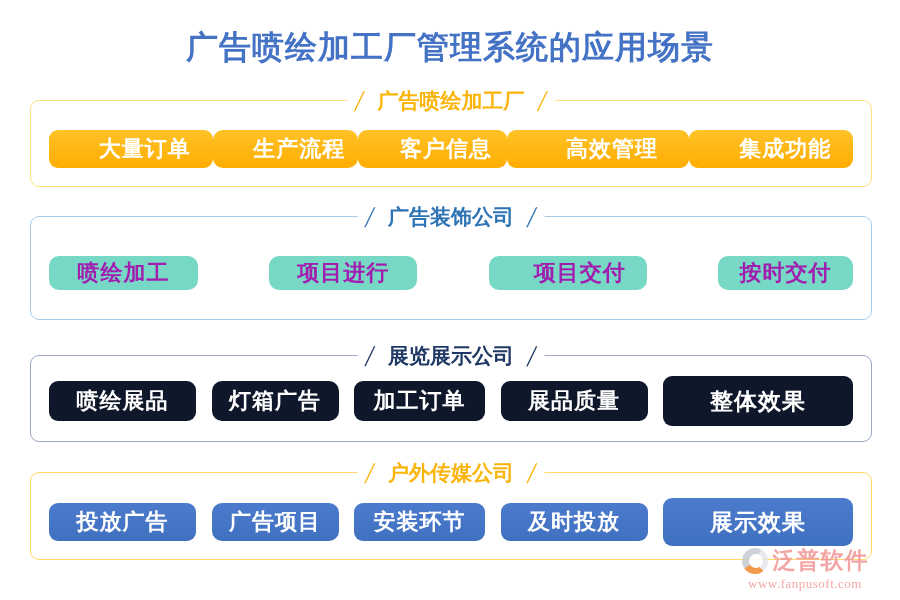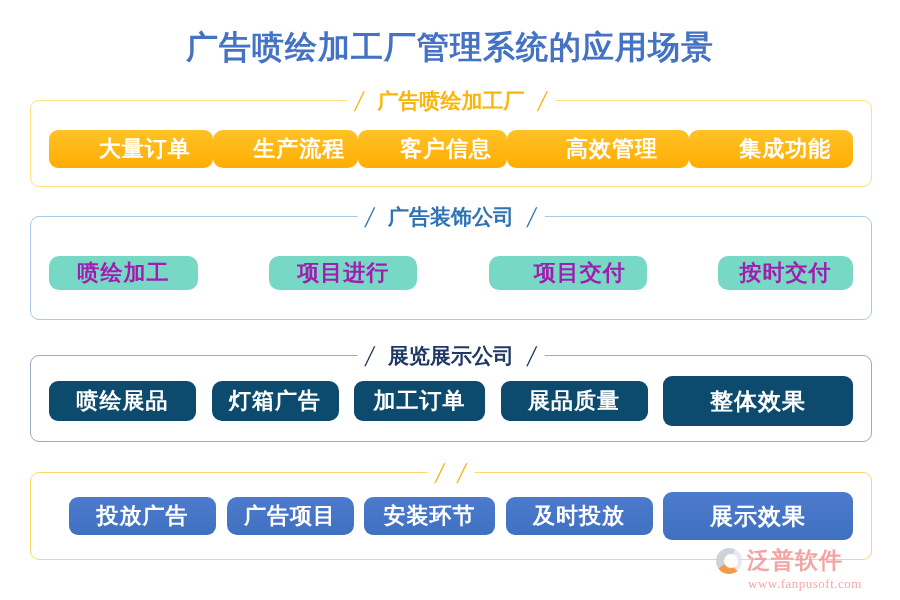--- a/index.html
+++ b/index.html
@@ -29,40 +29,40 @@
   .sec1 .sec-header,.sec4 .sec-header{color:#FBB40A;}
   .sec2 .sec-header{color:#2E74B5;}
   .sec3 .sec-header{color:#1F3864;}
   .row{
     position:absolute;left:18px;right:18px;
     display:flex;justify-content:space-between;align-items:center;
   }
   .sec1 .row{top:28px;height:40px;}
   .sec2 .row{top:34px;height:44px;}
   .sec3 .row{top:20px;height:50px;}
-  .sec4 .row{top:19px;height:48px;margin-left:20px;}
+  .sec4 .row{top:25px;height:48px;}
   .chip{
     display:flex;align-items:center;justify-content:center;
     height:38px;border-radius:9px;
     font-size:22px;font-weight:bold;letter-spacing:1px;white-space:nowrap;
   }
   .sec1 .chip{background:linear-gradient(#FFC226,#FFAD02);color:#ffffff;padding-left:28px;}
   .sec2 .chip{background:#77D8C6;color:#a21caf;height:34px;border-radius:10px;}
-  .sec3 .chip{background:#0c4a6e;color:#ffffff;height:40px;}
+  .sec3 .chip{background:#0f172a;color:#ffffff;height:40px;}
   .sec4 .chip{background:linear-gradient(#4C7BCD,#4070C0);color:#ffffff;}
   .w1{width:147px;} .w2{width:127px;border-radius:10px;} .w3{width:131px;} .w4{width:147px;} .w5{width:168px;}
   .sec2 .w1{width:149px;} .sec2 .w2{width:131px;} .sec2 .w3{width:148px;}
   .sec2 .w4{width:134px;padding-left:24px;} .sec2 .w5{width:135px;}
   .chip.big{width:190px;height:50px;font-size:23px;}
   .sec4 .chip.big{height:48px;}
   .watermark{
     position:absolute;right:6px;bottom:8px;width:178px;opacity:.85;
     text-align:center;color:#F29696;
   }
-  .brand-row{display:flex;align-items:center;gap:5px;}
+  .brand-row{display:flex;align-items:center;justify-content:center;gap:5px;}
   .fanpu-logo{
     position:relative;width:26px;height:26px;border-radius:50%;
     background:conic-gradient(from 140deg,#F08A2E 0 95deg,#C7CBD3 95deg 250deg,#E4E6EA 250deg 360deg);
     flex:0 0 auto;
   }
   .fanpu-logo::after{
     content:"";position:absolute;top:24%;left:30%;width:54%;height:54%;
     background:#ffffff;border-radius:50%;
   }
   .brand-name{font-size:23px;font-weight:bold;letter-spacing:1px;}
@@ -115,20 +115,21 @@
       <div class="chip w2">灯箱广告</div>
       <div class="chip w3">加工订单</div>
       <div class="chip w4">展品质量</div>
       <div class="chip big">整体效果</div>
     </div>
   </div>
 
   <div class="section sec4">
     <div class="sec-header">
       <span class="slash">/</span>
+      <span>户外传媒公司</span>
       <span class="slash">/</span>
     </div>
     <div class="row">
       <div class="chip w1">投放广告</div>
       <div class="chip w2">广告项目</div>
       <div class="chip w3">安装环节</div>
       <div class="chip w4">及时投放</div>
       <div class="chip big">展示效果</div>
     </div>
   </div>

